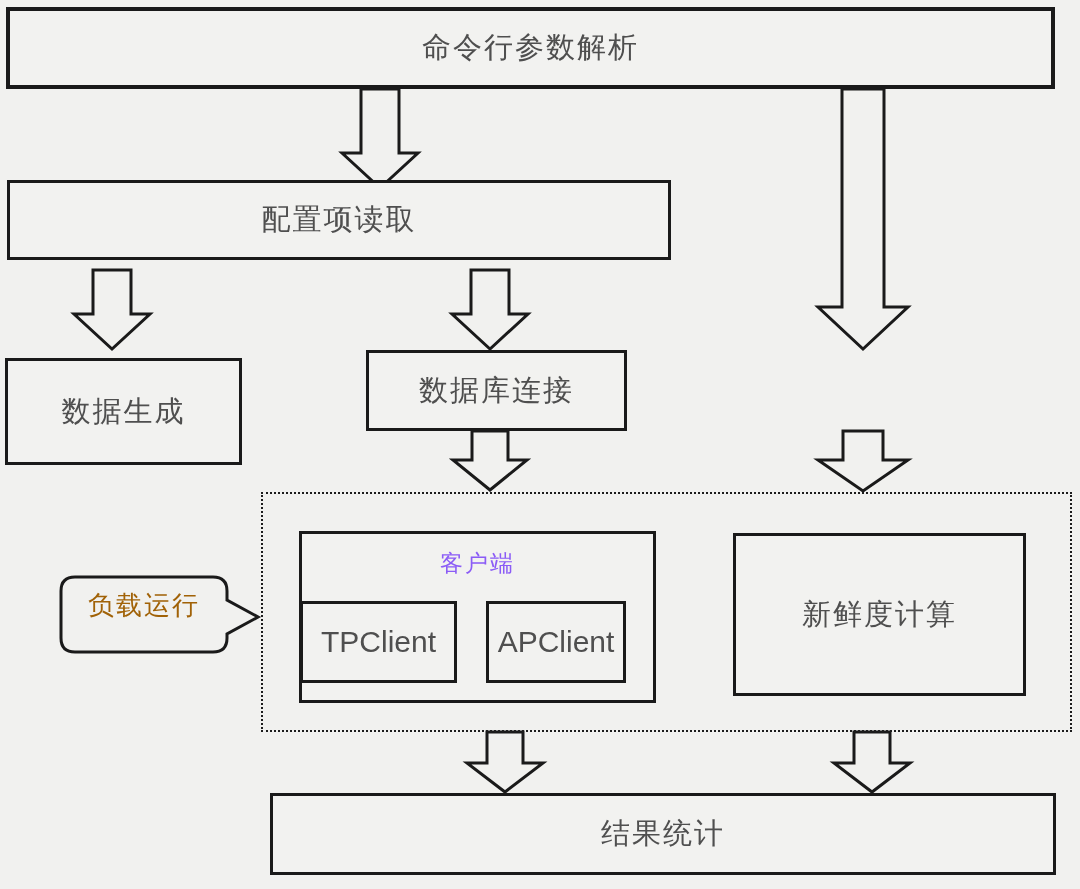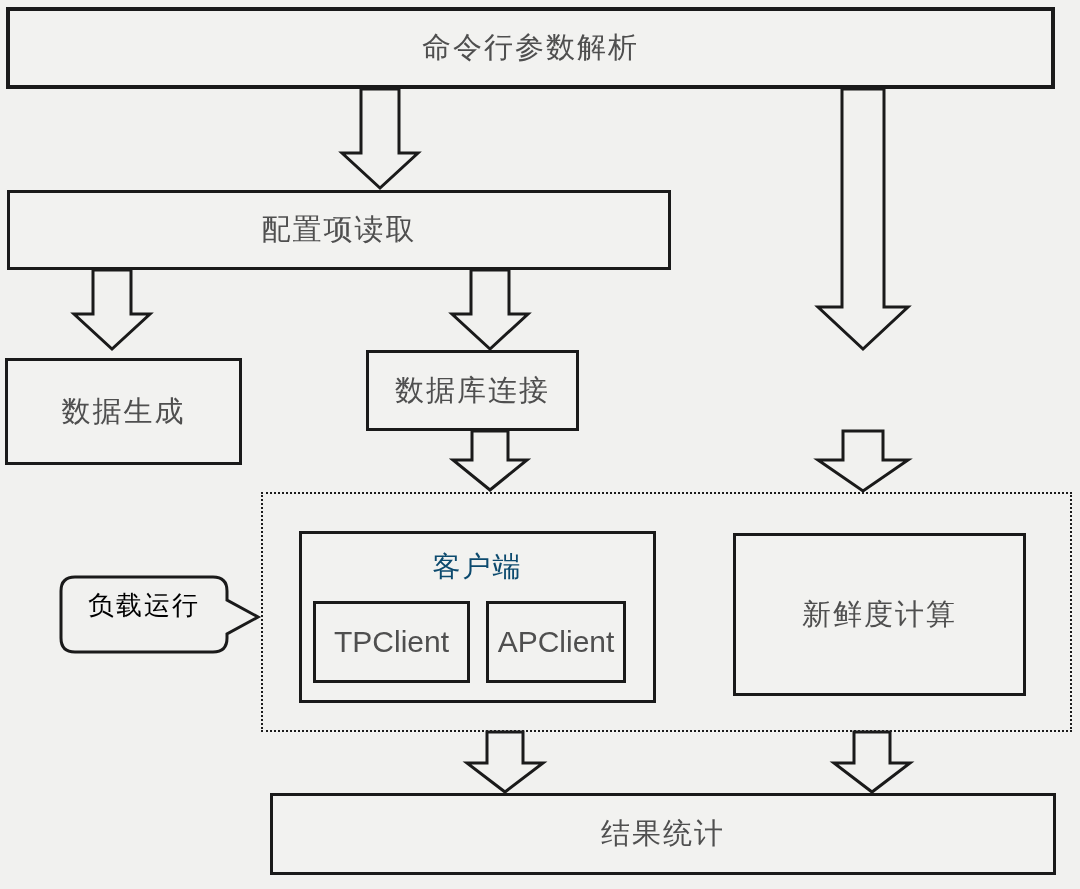--- a/index.html
+++ b/index.html
@@ -33,22 +33,22 @@
     box-sizing: border-box;
     border: 2px dotted #1c1c1c;
     background: transparent;
   }
   .group-label {
     position: absolute;
     left: 0;
     right: 0;
     top: 14px;
     text-align: center;
-    color: #0c4a6e;
-    font-size: 28px;
+    color: #8b5cf6;
+    font-size: 23px;
     letter-spacing: 2px;
   }
   .latin { letter-spacing: 0; font-size: 30px; }
   #arrow-layer {
     position: absolute;
     left: 0; top: 0;
     width: 1080px; height: 889px;
     pointer-events: none;
   }
   #arrow-layer polygon, #arrow-layer path {
@@ -57,21 +57,21 @@
     stroke-width: 3;
     stroke-linejoin: miter;
   }
   .callout-text {
     position: absolute;
     left: 61px; top: 577px;
     width: 166px; height: 56px;
     display: flex;
     align-items: center;
     justify-content: center;
-    color: #000000;
+    color: #a16207;
     font-size: 26px;
     letter-spacing: 2px;
   }
 </style>
 </head>
 <body>
 
 <div id="stage">
 
   <svg id="arrow-layer" viewBox="0 0 1080 889" xmlns="http://www.w3.org/2000/svg">
@@ -83,40 +83,40 @@
     <polygon points="843,431 883,431 883,460 908,460 863,491 818,460 843,460"></polygon>
     <polygon points="487,732 523,732 523,763 543,763 505,792 467,763 487,763"></polygon>
     <polygon points="854,732 890,732 890,763 910,763 872,792 834,763 854,763"></polygon>
     <path d="M 75 577 H 213 Q 227 577 227 591 V 600 L 258 617 L 227 634 V 638 Q 227 652 213 652 H 75 Q 61 652 61 638 V 591 Q 61 577 75 577 Z"></path>
   </svg>
 
   <div class="node thick" style="left:6px; top:7px; width:1049px; height:82px;">
     <span>命令行参数解析</span>
   </div>
 
-  <div class="node" style="left:7px; top:190px; width:664px; height:80px;">
+  <div class="node" style="left:7px; top:180px; width:664px; height:80px;">
     <span>配置项读取</span>
   </div>
 
   <div class="node" style="left:5px; top:350px; width:237px; height:107px;margin-top:8px;">
     <span>数据生成</span>
   </div>
 
-  <div class="node" style="left:366px; top:350px; width:213px; height:81px;">
+  <div class="node" style="left:366px; top:350px; width:261px; height:81px;">
     <span>数据库连接</span>
   </div>
 
 
   <div class="dotted" style="left:261px; top:492px; width:811px; height:240px;"></div>
 
   <div class="node" style="left:299px; top:531px; width:357px; height:172px; align-items:flex-start;">
     <span class="group-label">客户端</span>
   </div>
 
-  <div class="node latin" style="left:313px; top:601px; width:157px; height:82px;">
+  <div class="node latin" style="left:300px; top:601px; width:157px; height:82px;">
     <span>TPClient</span>
   </div>
 
   <div class="node latin" style="left:486px; top:601px; width:140px; height:82px;">
     <span>APClient</span>
   </div>
 
   <div class="node" style="left:270px; top:793px; width:786px; height:82px;">
     <span>结果统计</span>
   </div>

